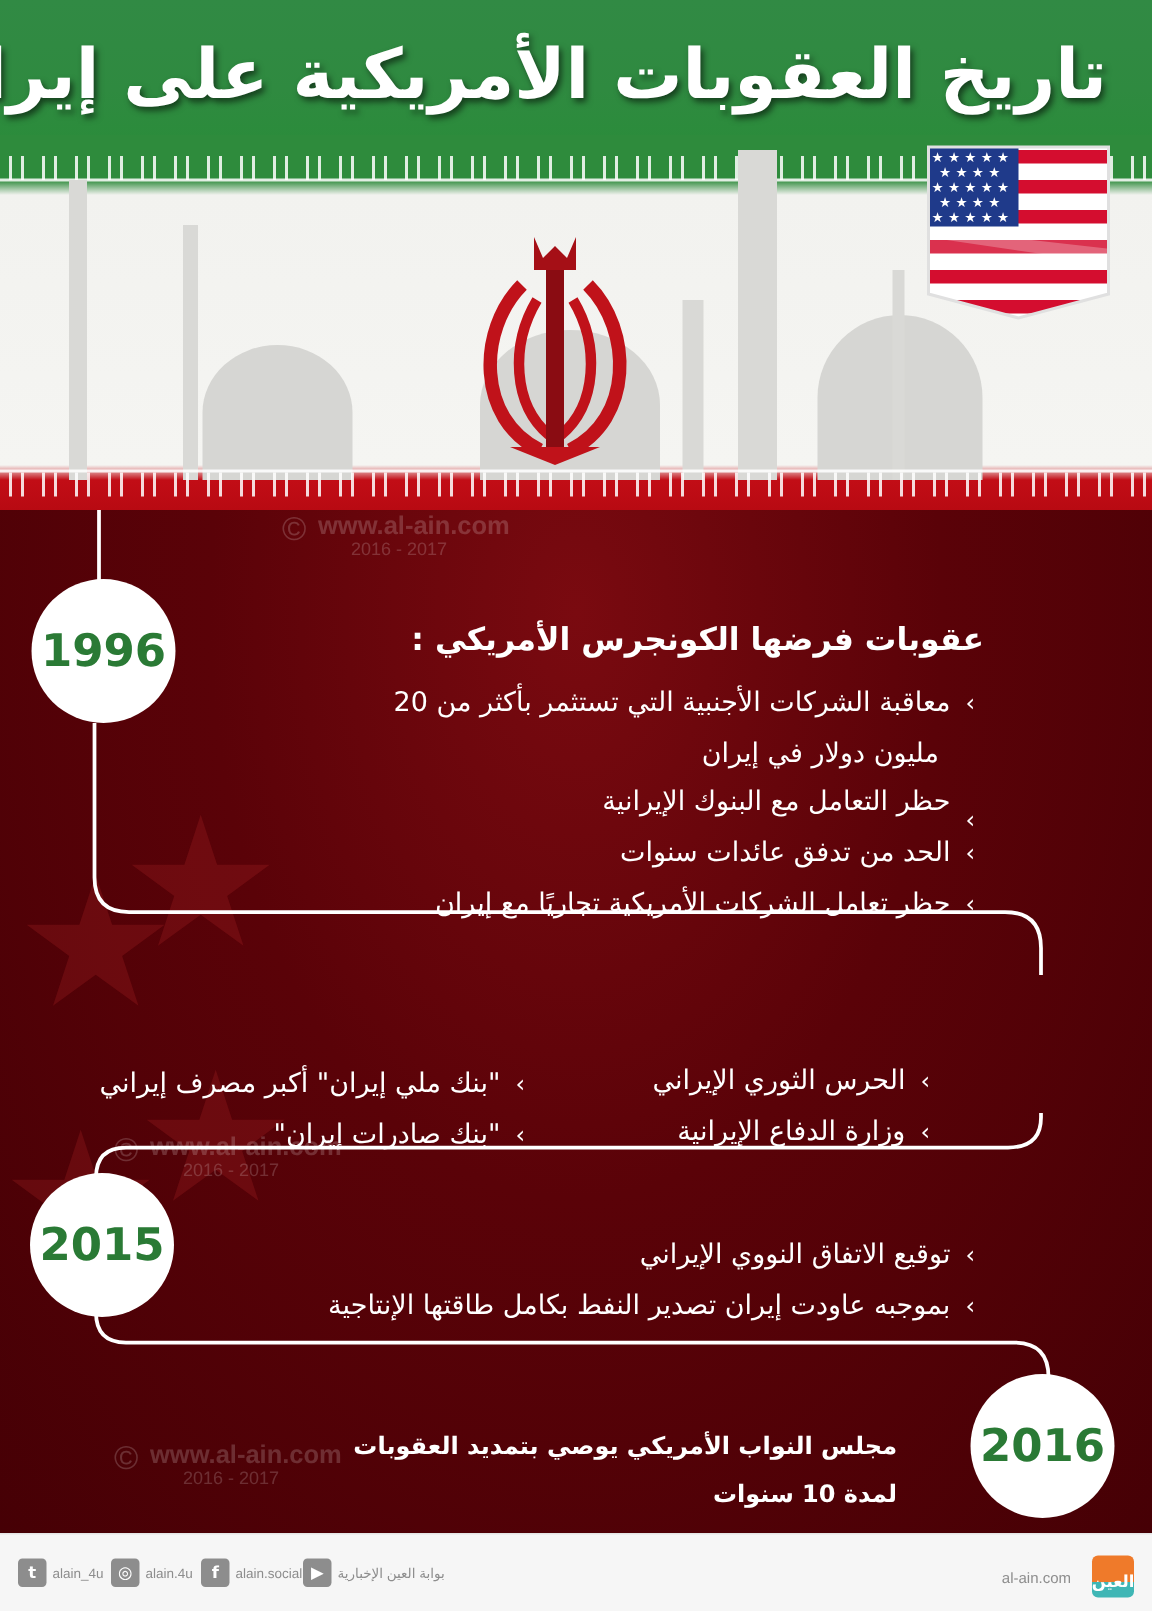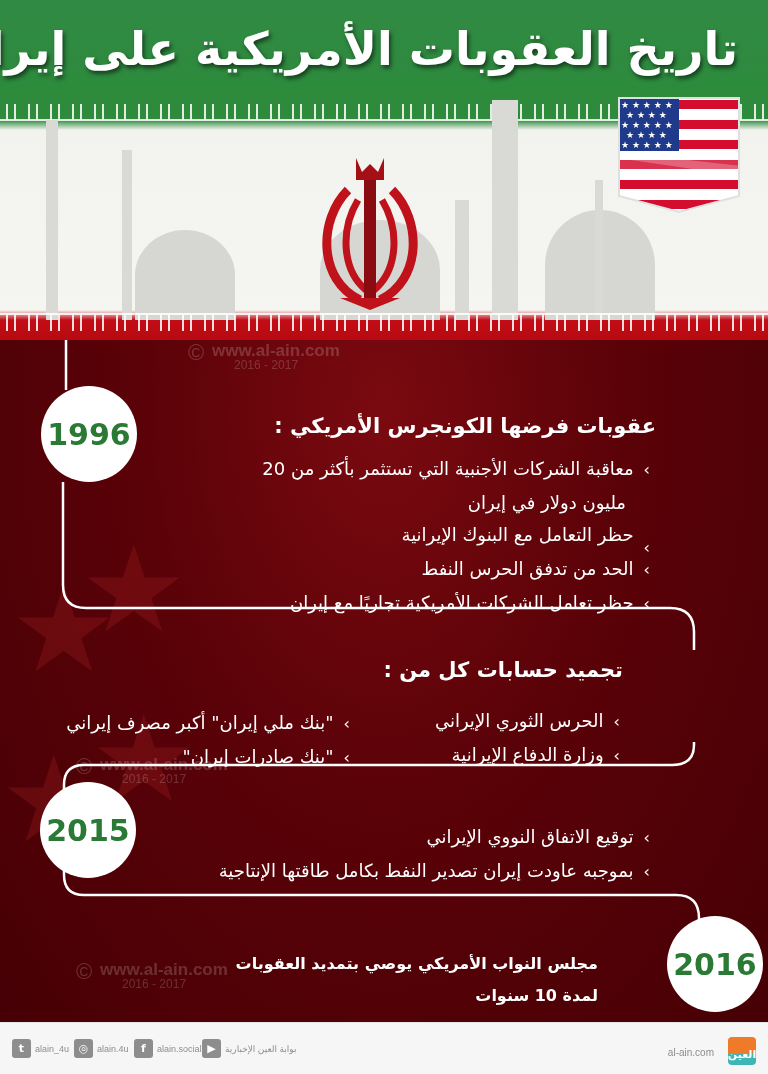--- a/index.html
+++ b/index.html
@@ -56,21 +56,20 @@
   .watermark .wm-years { font-size: 12px; display: block; margin-left: 22px; }
   .watermark .wm-c { font-size: 22px; position: absolute; left: 0; top: 0; }
 
   svg.timeline { position: absolute; left: 0; top: 0; }
 
   .year-circle {
     position: absolute; width: 96px; height: 96px; border-radius: 50%;
     background: #ffffff; display: flex; align-items: center; justify-content: center;
     color: #2a7a35; font-weight: bold; font-size: 30px;
     font-family: "DejaVu Sans", sans-serif;
-    margin-left: 20px;
   }
 
   .rtl { direction: rtl; text-align: right; color: #ffffff; position: absolute; white-space: nowrap; margin-top: 32px; }
   .heading { font-size: 21px; font-weight: bold; }
   .item { font-size: 18px; font-weight: normal; line-height: 34px; }
   .item .chev { font-size: 16px; margin-left: 10px; display: inline-block; }
   .plain { font-size: 16px; font-weight: bold; line-height: 32px; }
 
   
   .footer {
@@ -191,27 +190,26 @@
     <div class="rtl item" style="right:118px;top:80px;">
       <span class="chev">›</span><span>معاقبة الشركات الأجنبية التي تستثمر بأكثر من 20</span>
     </div>
     <div class="rtl item" style="right:142px;top:114px;">
       <span>مليون دولار في إيران</span>
     </div>
     <div class="rtl item" style="right:118px;top:146px;">
       <span class="chev" style="position:relative;top:12px;">›</span><span>حظر التعامل مع البنوك الإيرانية</span>
     </div>
     <div class="rtl item" style="right:118px;top:180px;">
-      <span class="chev">›</span><span>الحد من تدفق الحرس النفط</span>
+      <span class="chev">›</span><span>الحد من تدفق عائدات سنوات</span>
     </div>
     <div class="rtl item" style="right:118px;top:214px;">
       <span class="chev">›</span><span>حظر تعامل الشركات الأمريكية تجاريًا مع إيران</span>
     </div>
 
-    <div class="rtl heading" style="right:145px;top:286px;">تجميد حسابات كل من :</div>
     <div class="rtl item" style="right:148px;top:332px;">
       <span class="chev">›</span><span>الحرس الثوري الإيراني</span>
     </div>
     <div class="rtl item" style="right:148px;top:366px;text-align:right;">
       <span class="chev">›</span><span>وزارة الدفاع الإيرانية</span>
     </div>
     <div class="rtl item" style="right:418px;top:334px;">
       <span class="chev">›</span><span>"بنك ملي إيران" أكبر مصرف إيراني</span>
     </div>
     <div class="rtl item" style="right:418px;top:368px;">

